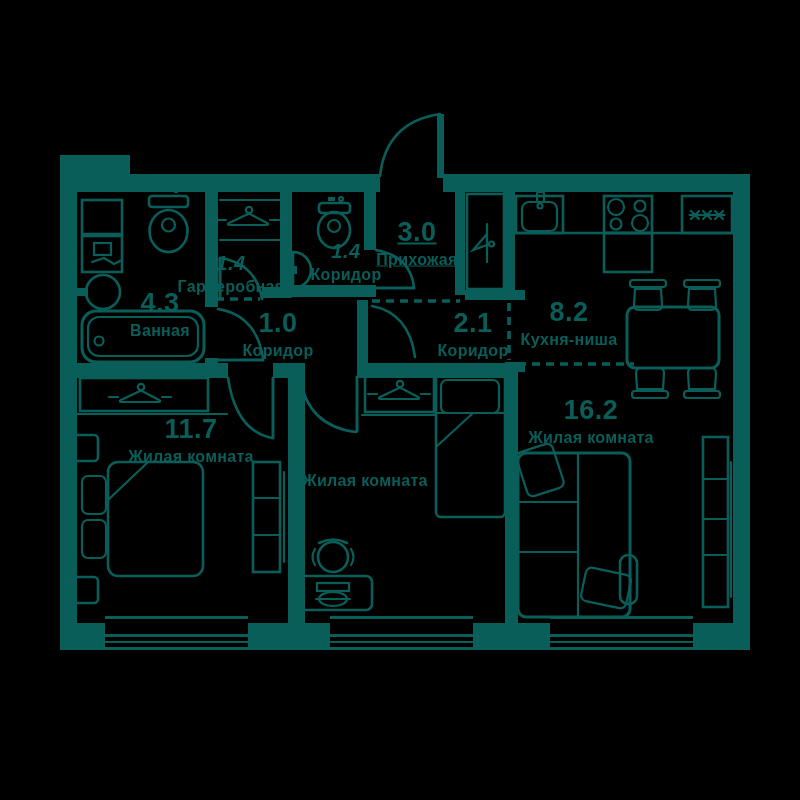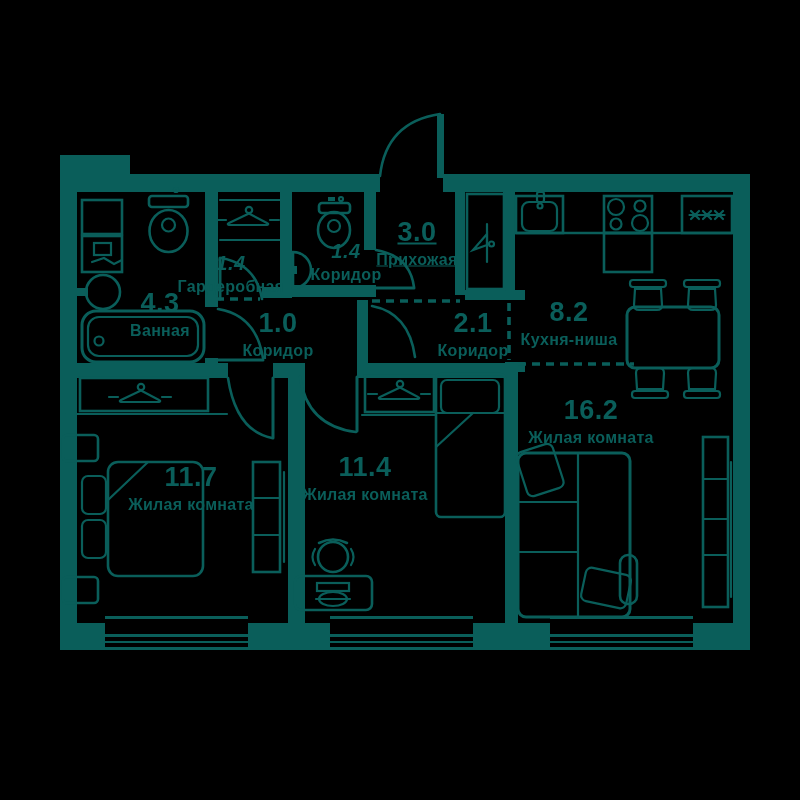--- a/index.html
+++ b/index.html
@@ -282,26 +282,25 @@
     <div class="nm">Коридор</div>
   </div>
   <div class="rlabel" style="left:451px;top:334px;margin-left:22px;">
     <div class="num">2.1</div>
     <div class="nm">Коридор</div>
   </div>
   <div class="rlabel" style="left:569px;top:323px;">
     <div class="num">8.2</div>
     <div class="nm">Кухня-ниша</div>
   </div>
-  <div class="rlabel" style="left:191px;top:440px;margin-top:48px;">
+  <div class="rlabel" style="left:191px;top:440px;">
     <div class="num">11.7</div>
     <div class="nm">Жилая комната</div>
   </div>
   <div class="rlabel" style="left:365px;top:478px;">
-    <div class="num">11.4</div>
     <div class="nm">Жилая комната</div>
   </div>
   <div class="rlabel" style="left:591px;top:421px;">
     <div class="num">16.2</div>
     <div class="nm">Жилая комната</div>
   </div>
 
 </div>
 
 </body></html>

